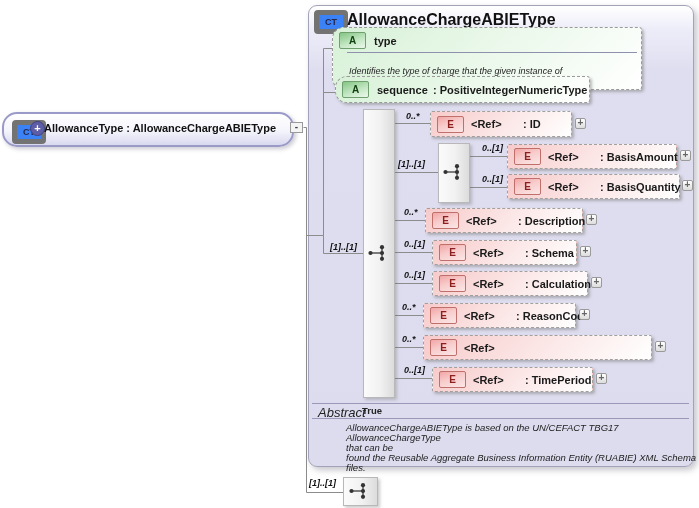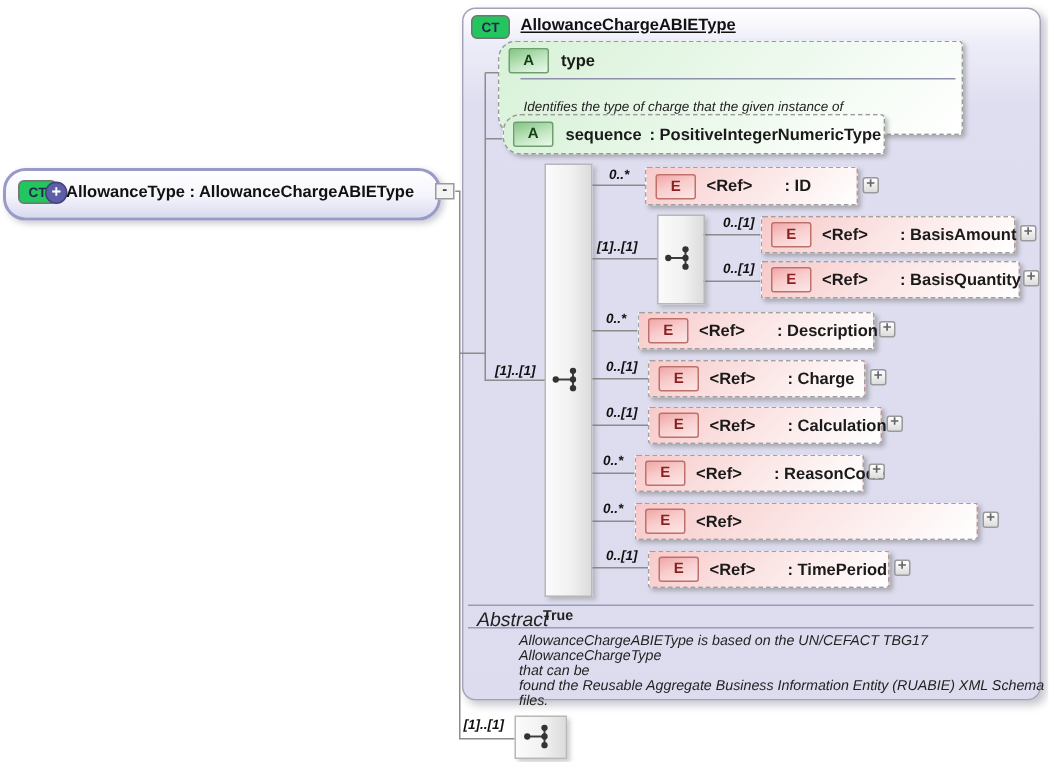--- a/index.html
+++ b/index.html
@@ -11,21 +11,21 @@
   .panel{left:308px;top:5px;width:384px;height:460px;border:1px solid #a2a2b8;border-radius:9px;
          background:linear-gradient(180deg,#ffffff 0%,#ededf9 5%,#dedef0 14%,#dcdcee 100%);
          box-shadow:3px 3px 6px rgba(90,90,110,0.35);}
 
   
   .rootbox{left:2px;top:112px;width:288px;height:31px;border:2px solid #9a9ac9;border-radius:15px;
            background:linear-gradient(180deg,#ffffff 0%,#f4f4fc 55%,#d9d9ef 100%);
            box-shadow:2px 2px 4px rgba(120,120,140,0.4);}
   .rootbox .lbl{position:absolute;left:40px;top:8px;font-size:11px;font-weight:bold;color:#111;white-space:nowrap;text-align:center;}
 
-  .icon-ct{width:24px;height:14px;border:1px solid #737373;border-radius:4px;background:#22c55e;
+  .icon-ct{width:24px;height:14px;border:5px solid #737373;border-radius:4px;background:#3b82f6;
            color:#26264f;font-size:9px;font-weight:bold;line-height:14px;text-align:center;}
   .plusbadge{width:13px;height:13px;border-radius:50%;background:#5d5da8;border:1px solid #41417e;
              color:#fff;font-size:11px;font-weight:bold;line-height:12px;text-align:center;}
 
   .icon-e{width:25px;height:15px;border:1px solid #c0706a;border-radius:2px;
           background:linear-gradient(160deg,#f2a6a6 0%,#f8cccc 45%,#fbe7e7 100%);
           color:#8c1f1f;font-size:10px;font-weight:bold;line-height:15px;text-align:center;flex:none;}
   .icon-a{width:25px;height:15px;border:1px solid #6f9f6f;border-radius:2px;
           background:linear-gradient(160deg,#84c584 0%,#c2e6c2 55%,#ecf8ec 100%);
           color:#124112;font-size:10px;font-weight:bold;line-height:15px;text-align:center;flex:none;}
@@ -52,21 +52,21 @@
 
   .card{font-size:9px;font-weight:bold;font-style:italic;color:#111;white-space:nowrap;}
 
   .plus{width:11px;height:11px;border:1px solid #9a9a9a;border-radius:2px;box-sizing:border-box;
         background:linear-gradient(180deg,#ffffff,#dcdcdc);color:#666;
         font-size:10px;font-weight:bold;line-height:8px;text-align:center;}
   .minus{width:13px;height:11px;border:1px solid #9a9a9a;box-sizing:border-box;background:#f4f4f4;
          color:#444;font-size:10px;font-weight:bold;line-height:8px;text-align:center;}
 
   .hline{height:1px;background:#9a9ab8;}
-  .paneltitle{font-size:11px;font-weight:bold;color:#111;white-space:nowrap;text-decoration:underline;}
+  .paneltitle{font-size:16px;font-weight:bold;color:#111;white-space:nowrap;}
   .abstract-lbl{font-size:13px;font-style:italic;color:#222;}
   .abstract-val{font-size:9.5px;font-weight:bold;color:#222;}
   .panelnote{font-size:9.5px;font-style:italic;color:#222;line-height:10px;white-space:pre-line;width:368px;margin-left:28px;}
 
   svg.glyph line{stroke:#3c3c3c;stroke-width:1.3;}
   svg.glyph circle{fill:#333;stroke:none;}
 </style>
 </head>
 <body>
 
@@ -169,21 +169,21 @@
     <span class="icon-e">E</span>
     <span class="ref">&lt;Ref&gt;</span>
     <span class="typ">: Description</span>
   </div>
   <div class="abs plus" style="left:586px;top:214px;">+</div>
 
   <span class="abs card" style="left:404px;top:239px;">0..[1]</span>
   <div class="abs elbox" style="left:432px;top:240px;width:145px;height:25px;">
     <span class="icon-e">E</span>
     <span class="ref">&lt;Ref&gt;</span>
-    <span class="typ">: Charge</span>
+    <span class="typ">: Schema</span>
   </div>
   <div class="abs plus" style="left:580px;top:246px;">+</div>
 
   <span class="abs card" style="left:404px;top:270px;">0..[1]</span>
   <div class="abs elbox" style="left:432px;top:271px;width:156px;height:25px;">
     <span class="icon-e">E</span>
     <span class="ref">&lt;Ref&gt;</span>
     <span class="typ">: Calculation</span>
   </div>
   <div class="abs plus" style="left:591px;top:277px;">+</div>

